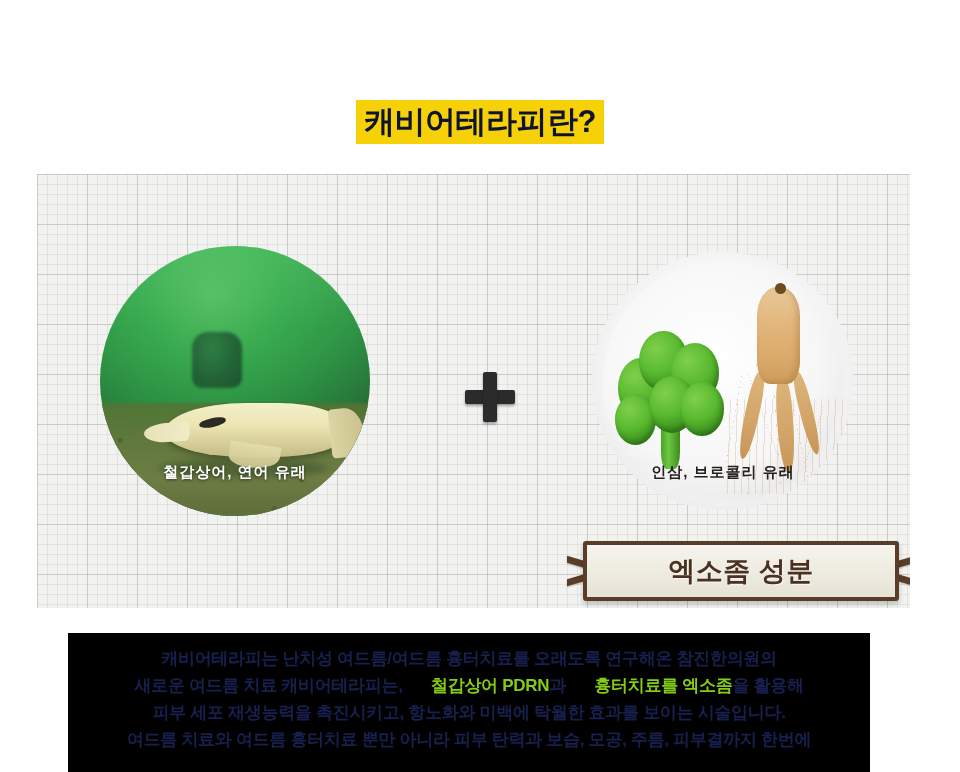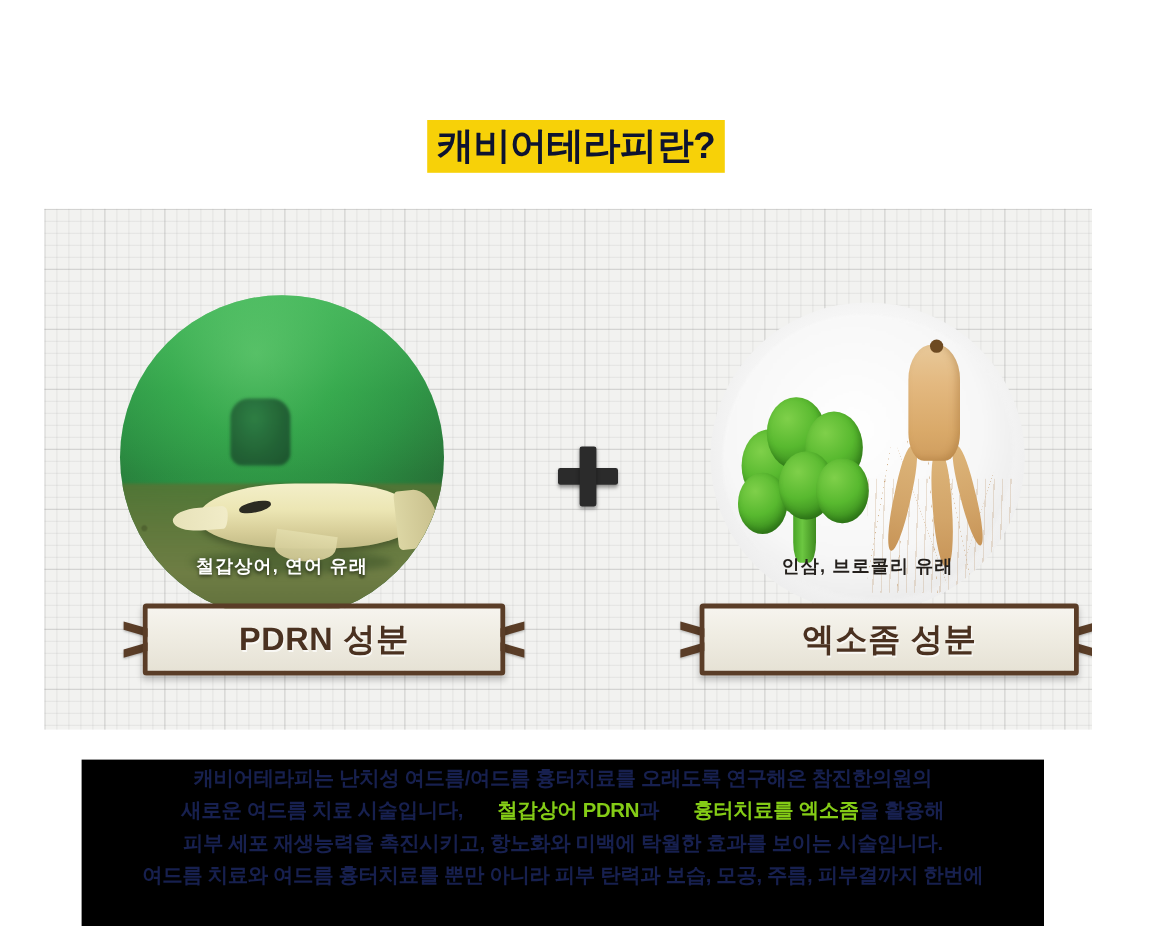--- a/index.html
+++ b/index.html
@@ -305,21 +305,21 @@
   .plus .bar-h { left: 0; top: 18px; width: 50px; height: 14px; }
   .plus .bar-v { left: 18px; top: 0; width: 14px; height: 50px; }
 
   
   .banner {
     position: absolute;
     height: 60px;
     top: 329px;
   }
   .banner-left  { left: 66px;  width: 334px; }
-  .banner-right { left: 530px; width: 348px; }
+  .banner-right { left: 530px; width: 348px; margin-top: 38px; }
 
   .banner-plate {
     position: absolute;
     left: 16px; right: 16px; top: 0; bottom: 0;
     background: linear-gradient(to bottom, #f6f4ee 0%, #efece2 45%, #e6e2d5 100%);
     border: 4px solid #5a3d27;
     border-radius: 3px;
     box-shadow: 0 3px 5px rgba(0,0,0,0.22);
     display: flex;
     align-items: center;
@@ -353,21 +353,21 @@
   .tail-l::after  { left: 0; top: 29px;  transform: skewY(-16deg); }
   .tail-r::before { right: 0; top: 12px; transform: skewY(-16deg); }
   .tail-r::after  { right: 0; top: 29px; transform: skewY(16deg); }
 
   
   .bottom-block {
     position: absolute;
     left: 68px; top: 633px;
     width: 802px; height: 139px;
     background: #000000;
-    padding-top: 2px;
+    padding-top: 12px;
     text-align: center;
   }
   .bline {
     font-size: 17px;
     font-weight: bold;
     color: #17204f;
     line-height: 27px;
     letter-spacing: -0.3px;
     white-space: nowrap;
   }
@@ -426,38 +426,31 @@
         <div class="gs-leg gs-l2"></div>
         <div class="gs-leg gs-l3"></div>
         <div class="gs-body"></div>
         <div class="gs-cap"></div>
       </div>
     </div>
 
     <div class="caption caption-left">철갑상어, 연어 유래</div>
     <div class="caption caption-right">인삼, 브로콜리 유래</div>
 
-    <div class="banner banner-left">
-      <div class="tail tail-l"></div>
-      <div class="tail tail-r"></div>
-      <div class="banner-plate">
-        <span class="banner-label">PDRN 성분</span>
-      </div>
-    </div>
 
     <div class="banner banner-right">
       <div class="tail tail-l"></div>
       <div class="tail tail-r"></div>
       <div class="banner-plate">
         <span class="banner-label">엑소좀 성분</span>
       </div>
     </div>
 
   </div>
 
   <div class="bottom-block" id="desc-block">
       <div class="bline"><span>캐비어테라피는 난치성 여드름/여드름 흉터치료를 오래도록 연구해온 참진한의원의</span></div>
-      <div class="bline"><span>새로운 여드름 치료 시술입니다, </span><span class="hl">철갑상어 PDRN</span><span>과 </span><span class="hl">흉터치료를 엑소좀</span><span>을 활용해</span></div>
+      <div class="bline"><span>새로운 여드름 치료 캐비어테라피는, </span><span class="hl">철갑상어 PDRN</span><span>과 </span><span class="hl">흉터치료를 엑소좀</span><span>을 활용해</span></div>
       <div class="bline"><span>피부 세포 재생능력을 촉진시키고, 항노화와 미백에 탁월한 효과를 보이는 시술입니다.</span></div>
-      <div class="bline"><span>여드름 치료와 여드름 흉터치료를 뿐만 아니라 피부 탄력과 보습, 모공, 주름, 피부결까지 한번에</span></div>
+      <div class="bline"><span>여드름 치료와 여드름 흉터치료 뿐만 아니라 피부 탄력과 보습, 모공, 주름, 피부결까지 한번에</span></div>
     </div>
 
 </div>
 
 </body></html>

